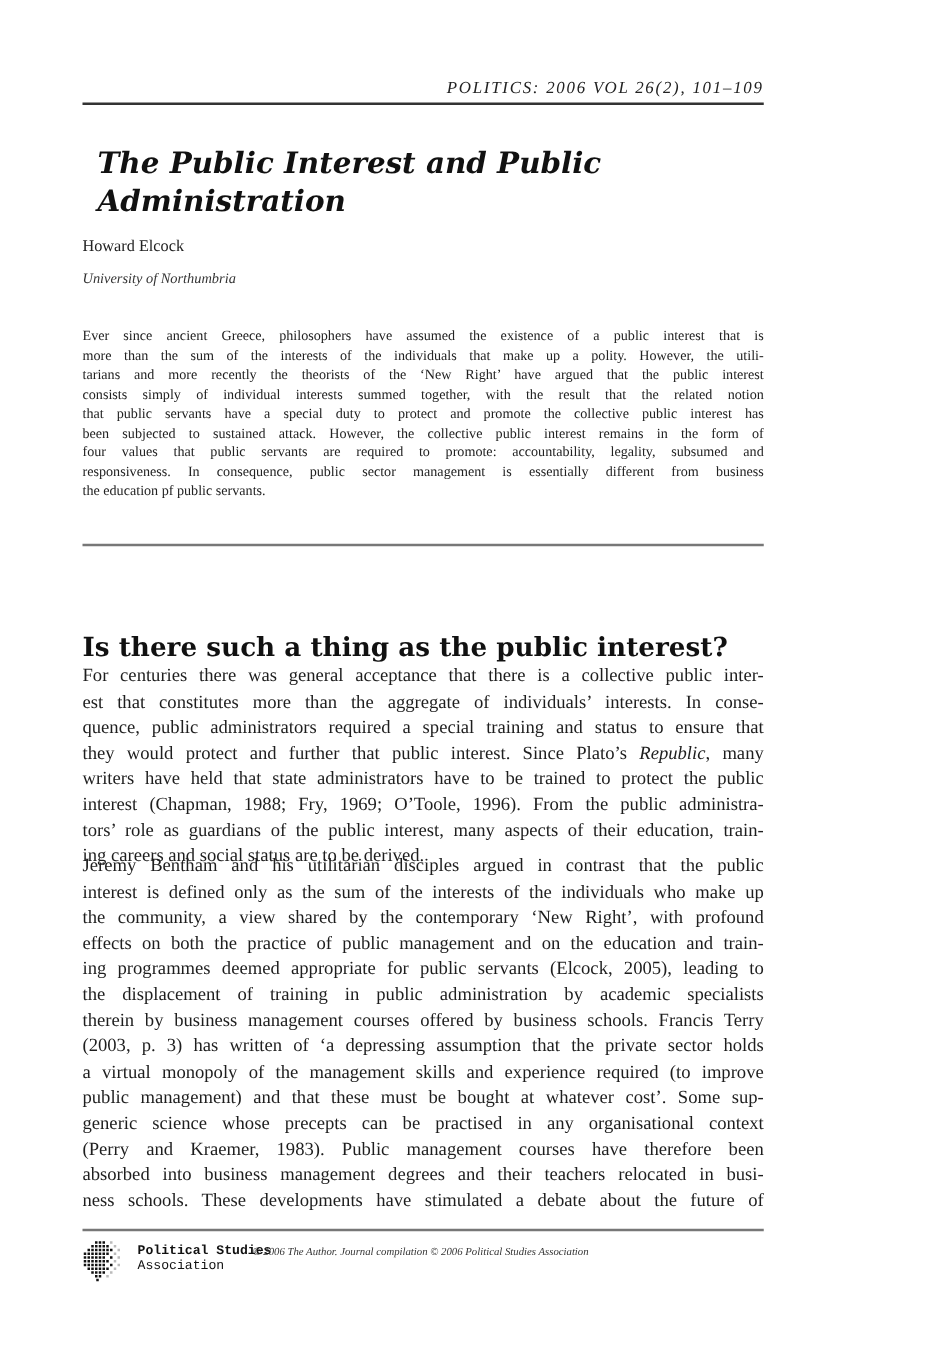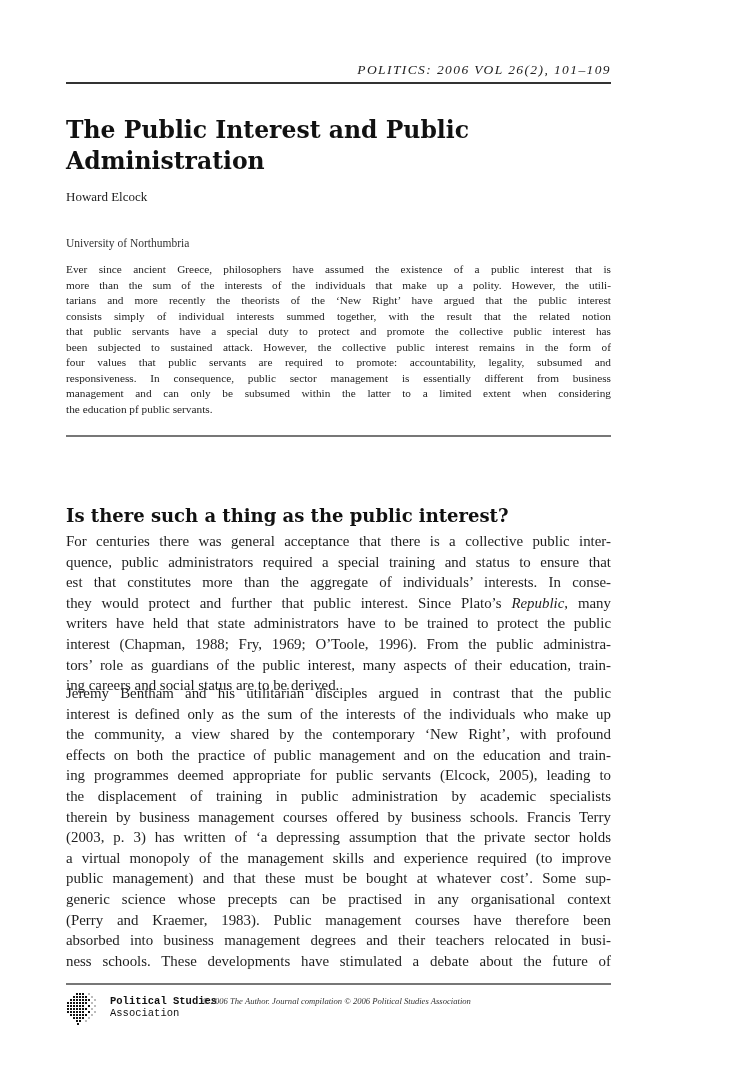--- a/index.html
+++ b/index.html
@@ -3,28 +3,28 @@
 <meta charset="utf-8">
 <style>
   html, body { margin: 0; padding: 0; background: #ffffff; }
   body { width: 752px; height: 1084px; position: relative; overflow: hidden; color: #1a1a1a; font-family: "DejaVu Serif", "Liberation Serif", serif; }
   .abs { position: absolute; }
   .running-head { left: 66px; width: 545px; top: 62px; text-align: right; font-family: "Liberation Serif", serif; font-style: italic; font-size: 13.5px; letter-spacing: 1.4px; color: #222; }
   .rule { position: absolute; left: 66px; width: 545px; }
   .rule-head { top: 82px; height: 1.5px; background: #333; }
   .rule-abs { top: 435px; height: 1.5px; background: #777; }
   .rule-foot { top: 983px; height: 1.5px; background: #777; }
-  .title { left: 66px; top: 115px; width: 545px; font-family: "DejaVu Serif", serif; font-weight: bold; font-size: 23.5px; line-height: 31px; color: #111; }
+  .title { left: 78px; top: 115px; width: 545px; font-family: "DejaVu Serif", serif; font-weight: bold; font-size: 23.5px; line-height: 31px; color: #111; font-style: italic; }
   .author { left: 66px; top: 189px; font-family: "Liberation Serif", serif; font-size: 13px; color: #222; }
-  .affil { left: 66px; top: 217px; font-family: "Liberation Serif", serif; font-size: 11.5px; color: #333; margin-top: 20px; }
+  .affil { left: 66px; top: 217px; font-family: "Liberation Serif", serif; font-style: italic; font-size: 11.5px; color: #333; }
   .lines { left: 66px; width: 545px; }
   .line { display: block; text-align: justify; text-align-last: justify; white-space: nowrap; overflow: visible; }
   .line.last { text-align-last: left; }
   .abstract { top: 262px; font-family: "Liberation Serif", serif; font-size: 11.3px; line-height: 15.55px; color: #222; }
-  .section-head { left: 66px; top: 505px; font-family: "DejaVu Serif", serif; font-weight: bold; font-size: 18px; color: #111; }
+  .section-head { left: 66px; top: 505px; font-family: "DejaVu Serif", serif; font-weight: bold; font-size: 21px; color: #111; }
   .body1 { top: 531px; font-family: "Liberation Serif", serif; font-size: 14.9px; line-height: 20.6px; color: #1e1e1e; }
   .body2 { top: 683px; font-family: "Liberation Serif", serif; font-size: 14.9px; line-height: 20.6px; color: #1e1e1e; }
   .line span.wrap { display: inline-block; width: 545px; text-align: justify; text-align-last: justify; white-space: normal; }
   .logo { left: 66px; top: 992px; width: 40px; height: 36px; }
   .logo-text { left: 110px; top: 995px; font-family: Liberation Mono, monospace; font-size: 10.5px; line-height: 12px; color: #111; }
   .logo-text .b { font-weight: bold; }
   .copyright { left: 202px; top: 996px; font-family: "Liberation Serif", serif; font-style: italic; font-size: 8.6px; color: #333; }
 </style>
 </head>
 <body>
@@ -41,31 +41,30 @@
 
 <div class="abs lines abstract">
   <span class="line"><span class="wrap">Ever since ancient Greece, philosophers have assumed the existence of a public interest that is</span></span>
   <span class="line"><span class="wrap">more than the sum of the interests of the individuals that make up a polity. However, the utili-</span></span>
   <span class="line"><span class="wrap">tarians and more recently the theorists of the ‘New Right’ have argued that the public interest</span></span>
   <span class="line"><span class="wrap">consists simply of individual interests summed together, with the result that the related notion</span></span>
   <span class="line"><span class="wrap">that public servants have a special duty to protect and promote the collective public interest has</span></span>
   <span class="line"><span class="wrap">been subjected to sustained attack. However, the collective public interest remains in the form of</span></span>
   <span class="line"><span class="wrap">four values that public servants are required to promote: accountability, legality, subsumed and</span></span>
   <span class="line"><span class="wrap">responsiveness. In consequence, public sector management is essentially different from business</span></span>
-  <span class="line"><span class="wrap">management and can only be subsumed within the latter to a limited extent when considering</span></span>
   <span class="line last"><span class="wrap" style="text-align-last: left;">the education pf public servants.</span></span>
 </div>
 <div class="rule rule-abs"></div>
 
 <div class="abs section-head">Is there such a thing as the public interest?</div>
 
 <div class="abs lines body1">
   <span class="line"><span class="wrap">For centuries there was general acceptance that there is a collective public inter-</span></span>
+  <span class="line"><span class="wrap">est that constitutes more than the aggregate of individuals’ interests. In conse-</span></span>
   <span class="line"><span class="wrap">quence, public administrators required a special training and status to ensure that</span></span>
-  <span class="line"><span class="wrap">est that constitutes more than the aggregate of individuals’ interests. In conse-</span></span>
   <span class="line"><span class="wrap"><span>they would protect and further that public interest. Since Plato’s</span> <i>Republic</i><span>, many</span></span></span>
   <span class="line"><span class="wrap">writers have held that state administrators have to be trained to protect the public</span></span>
   <span class="line"><span class="wrap">interest (Chapman, 1988; Fry, 1969; O’Toole, 1996). From the public administra-</span></span>
   <span class="line"><span class="wrap">tors’ role as guardians of the public interest, many aspects of their education, train-</span></span>
   <span class="line last"><span class="wrap" style="text-align-last: left;">ing careers and social status are to be derived.</span></span>
 </div>
 
 <div class="abs lines body2">
   <span class="line"><span class="wrap">Jeremy Bentham and his utilitarian disciples argued in contrast that the public</span></span>
   <span class="line"><span class="wrap">interest is defined only as the sum of the interests of the individuals who make up</span></span>

